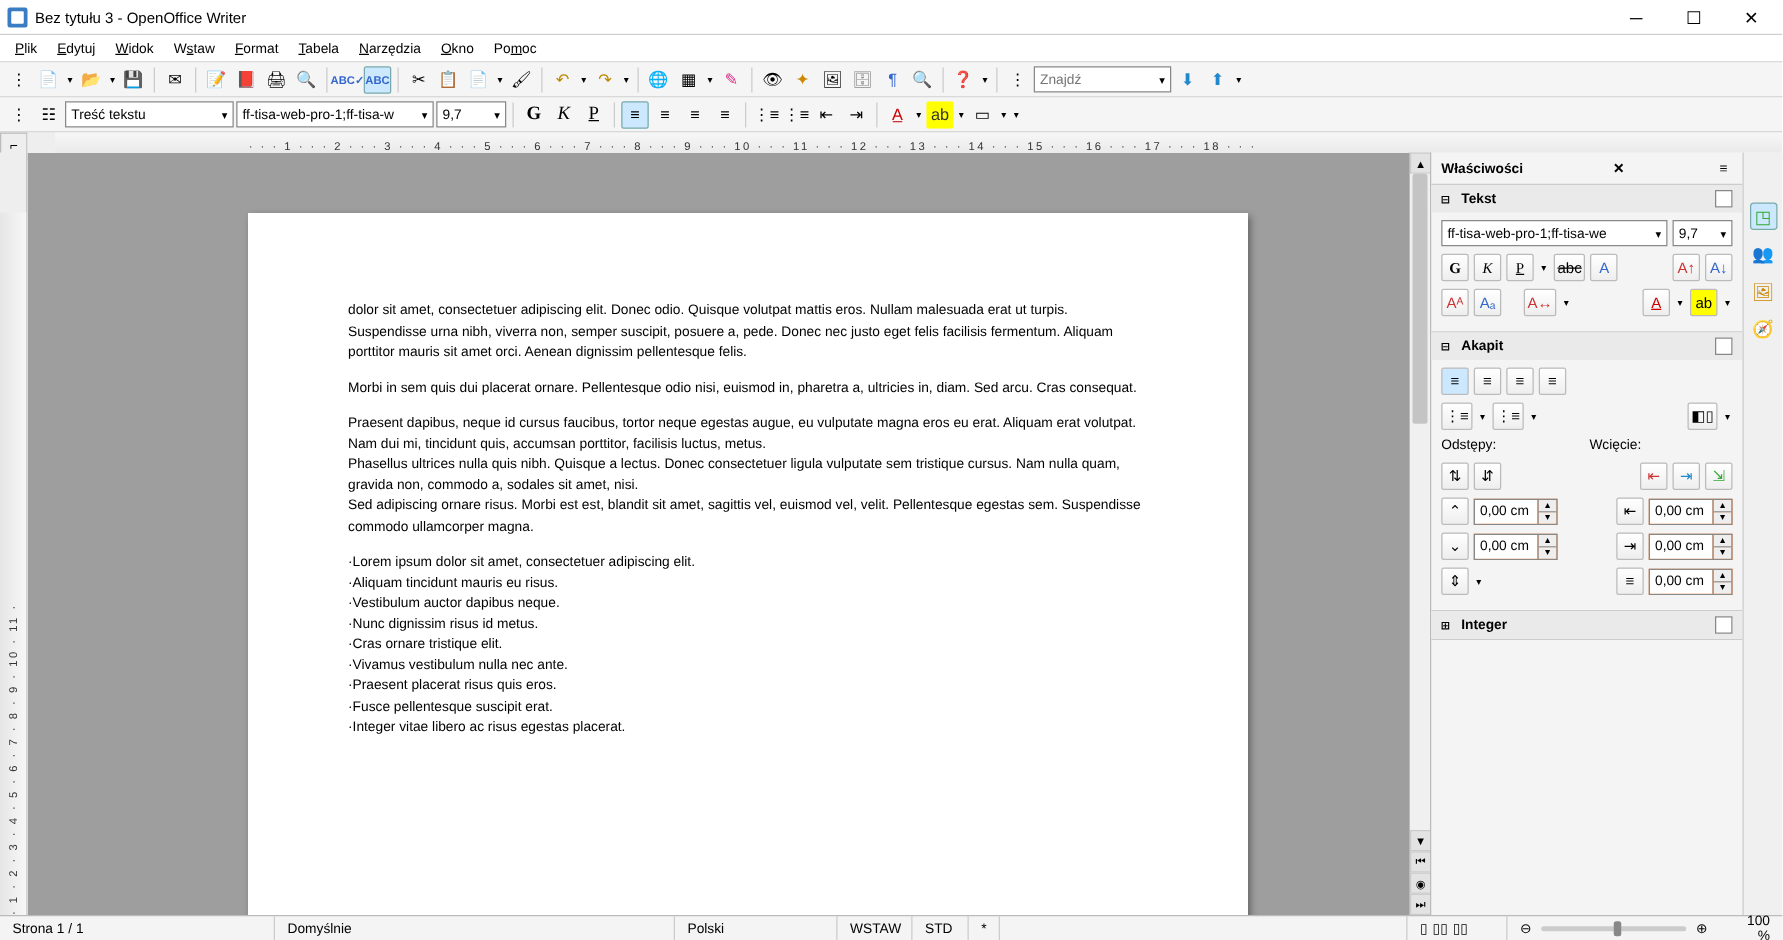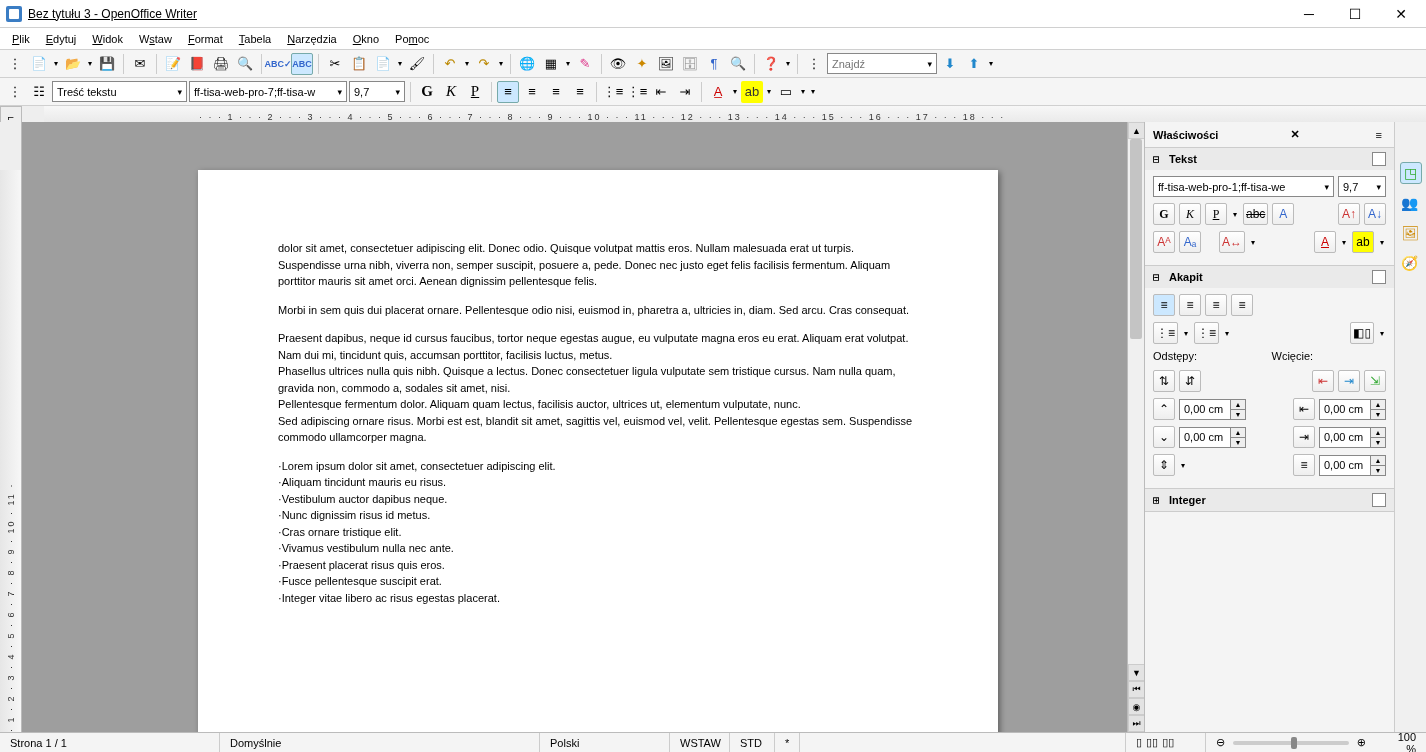--- a/index.html
+++ b/index.html
@@ -2,21 +2,21 @@
 <html><head>
 <meta charset="utf-8">
 <style>
 * { margin:0; padding:0; box-sizing:border-box; font-family:Tahoma,Arial,sans-serif; font-size:11px; }
 body { background:#fff; width:1426px; height:752px; overflow:hidden; position:relative; }
 
 
 .titlebar { height:28px; background:#fff; border-bottom:1px solid #d0d0d0; display:flex; align-items:center; padding:0 2px; }
 .app-icon { width:16px; height:16px; margin:0 6px 0 4px; background:#3b7dc4; border-radius:2px; position:relative; }
 .app-icon::before { content:""; position:absolute; inset:3px; background:#fff; border-radius:1px; }
-.title-text { flex:1; font-size:12px;text-decoration:underline; }
+.title-text { flex:1; font-size:12px; }
 .win-btns { display:flex; }
 .win-btn { width:46px; height:28px; display:flex; align-items:center; justify-content:center; font-size:14px; cursor:pointer; font-family:Arial; }
 
 
 .menubar { height:22px; display:flex; align-items:center; padding:0 4px; border-bottom:1px solid #d0d0d0; }
 .menu-item { padding:3px 8px; cursor:pointer; }
 .menu-item u { text-decoration:underline; }
 
 
 .toolbar { height:28px; display:flex; align-items:center; padding:2px 4px; border-bottom:1px solid #d0d0d0; gap:2px; background:#f5f5f5; }
@@ -156,21 +156,21 @@
 </div>
 
 <div class="toolbar">
   <div class="tb-btn">⋮</div>
   <div class="tb-btn">☷</div>
   <div class="combo" style="width:135px">
       <span>Treść tekstu</span>
       <span class="arrow">▾</span>
     </div>
   <div class="combo" style="width:158px">
-      <span>ff-tisa-web-pro-7;ff-tisa-w</span>
+      <span>ff-tisa-web-pro-1;ff-tisa-w</span>
       <span class="arrow">▾</span>
     </div>
   <div class="combo" style="width:56px">
       <span>9,7</span>
       <span class="arrow">▾</span>
     </div>
   <div class="tb-sep"></div>
   <div class="tb-btn" style="font-weight:bold;font-family:serif;font-size:15px">G</div>
   <div class="tb-btn" style="font-style:italic;font-family:serif;font-size:15px">K</div>
   <div class="tb-btn" style="text-decoration:underline;font-family:serif;font-size:15px">P</div>
@@ -205,21 +205,20 @@
   <div class="ruler-v">
     <div class="ruler-v-inner">· 1 · 2 · 3 · 4 · 5 · 6 · 7 · 8 · 9 · 10 · 11 ·</div>
   </div>
   <div class="doc-scroll">
     <div class="page">
       <div class="page-inner">
         <p> dolor sit amet, consectetuer adipiscing elit. Donec odio. Quisque volutpat mattis eros. Nullam malesuada erat ut turpis. Suspendisse urna nibh, viverra non, semper suscipit, posuere a, pede. Donec nec justo eget felis facilisis fermentum. Aliquam porttitor mauris sit amet orci. Aenean dignissim pellentesque felis.</p>
         <p>Morbi in sem quis dui placerat ornare. Pellentesque odio nisi, euismod in, pharetra a, ultricies in, diam. Sed arcu. Cras consequat.</p>
         <p style="margin-bottom:0">Praesent dapibus, neque id cursus faucibus, tortor neque egestas augue, eu vulputate magna eros eu erat. Aliquam erat volutpat. Nam dui mi, tincidunt quis, accumsan porttitor, facilisis luctus, metus.</p>
         <p style="margin-bottom:0">Phasellus ultrices nulla quis nibh. Quisque a lectus. Donec consectetuer ligula vulputate sem tristique cursus. Nam nulla quam, gravida non, commodo a, sodales sit amet, nisi.</p>
-        <p style="margin-bottom:0">Pellentesque fermentum dolor. Aliquam quam lectus, facilisis auctor, ultrices ut, elementum vulputate, nunc.</p>
         <p>Sed adipiscing ornare risus. Morbi est est, blandit sit amet, sagittis vel, euismod vel, velit. Pellentesque egestas sem. Suspendisse commodo ullamcorper magna.</p>
         <p class="bullet">·Lorem ipsum dolor sit amet, consectetuer adipiscing elit.</p>
         <p class="bullet">·Aliquam tincidunt mauris eu risus.</p>
         <p class="bullet">·Vestibulum auctor dapibus neque.</p>
         <p class="bullet">·Nunc dignissim risus id metus.</p>
         <p class="bullet">·Cras ornare tristique elit.</p>
         <p class="bullet">·Vivamus vestibulum nulla nec ante.</p>
         <p class="bullet">·Praesent placerat risus quis eros.</p>
         <p class="bullet">·Fusce pellentesque suscipit erat.</p>
         <p class="bullet">·Integer vitae libero ac risus egestas placerat.</p>

